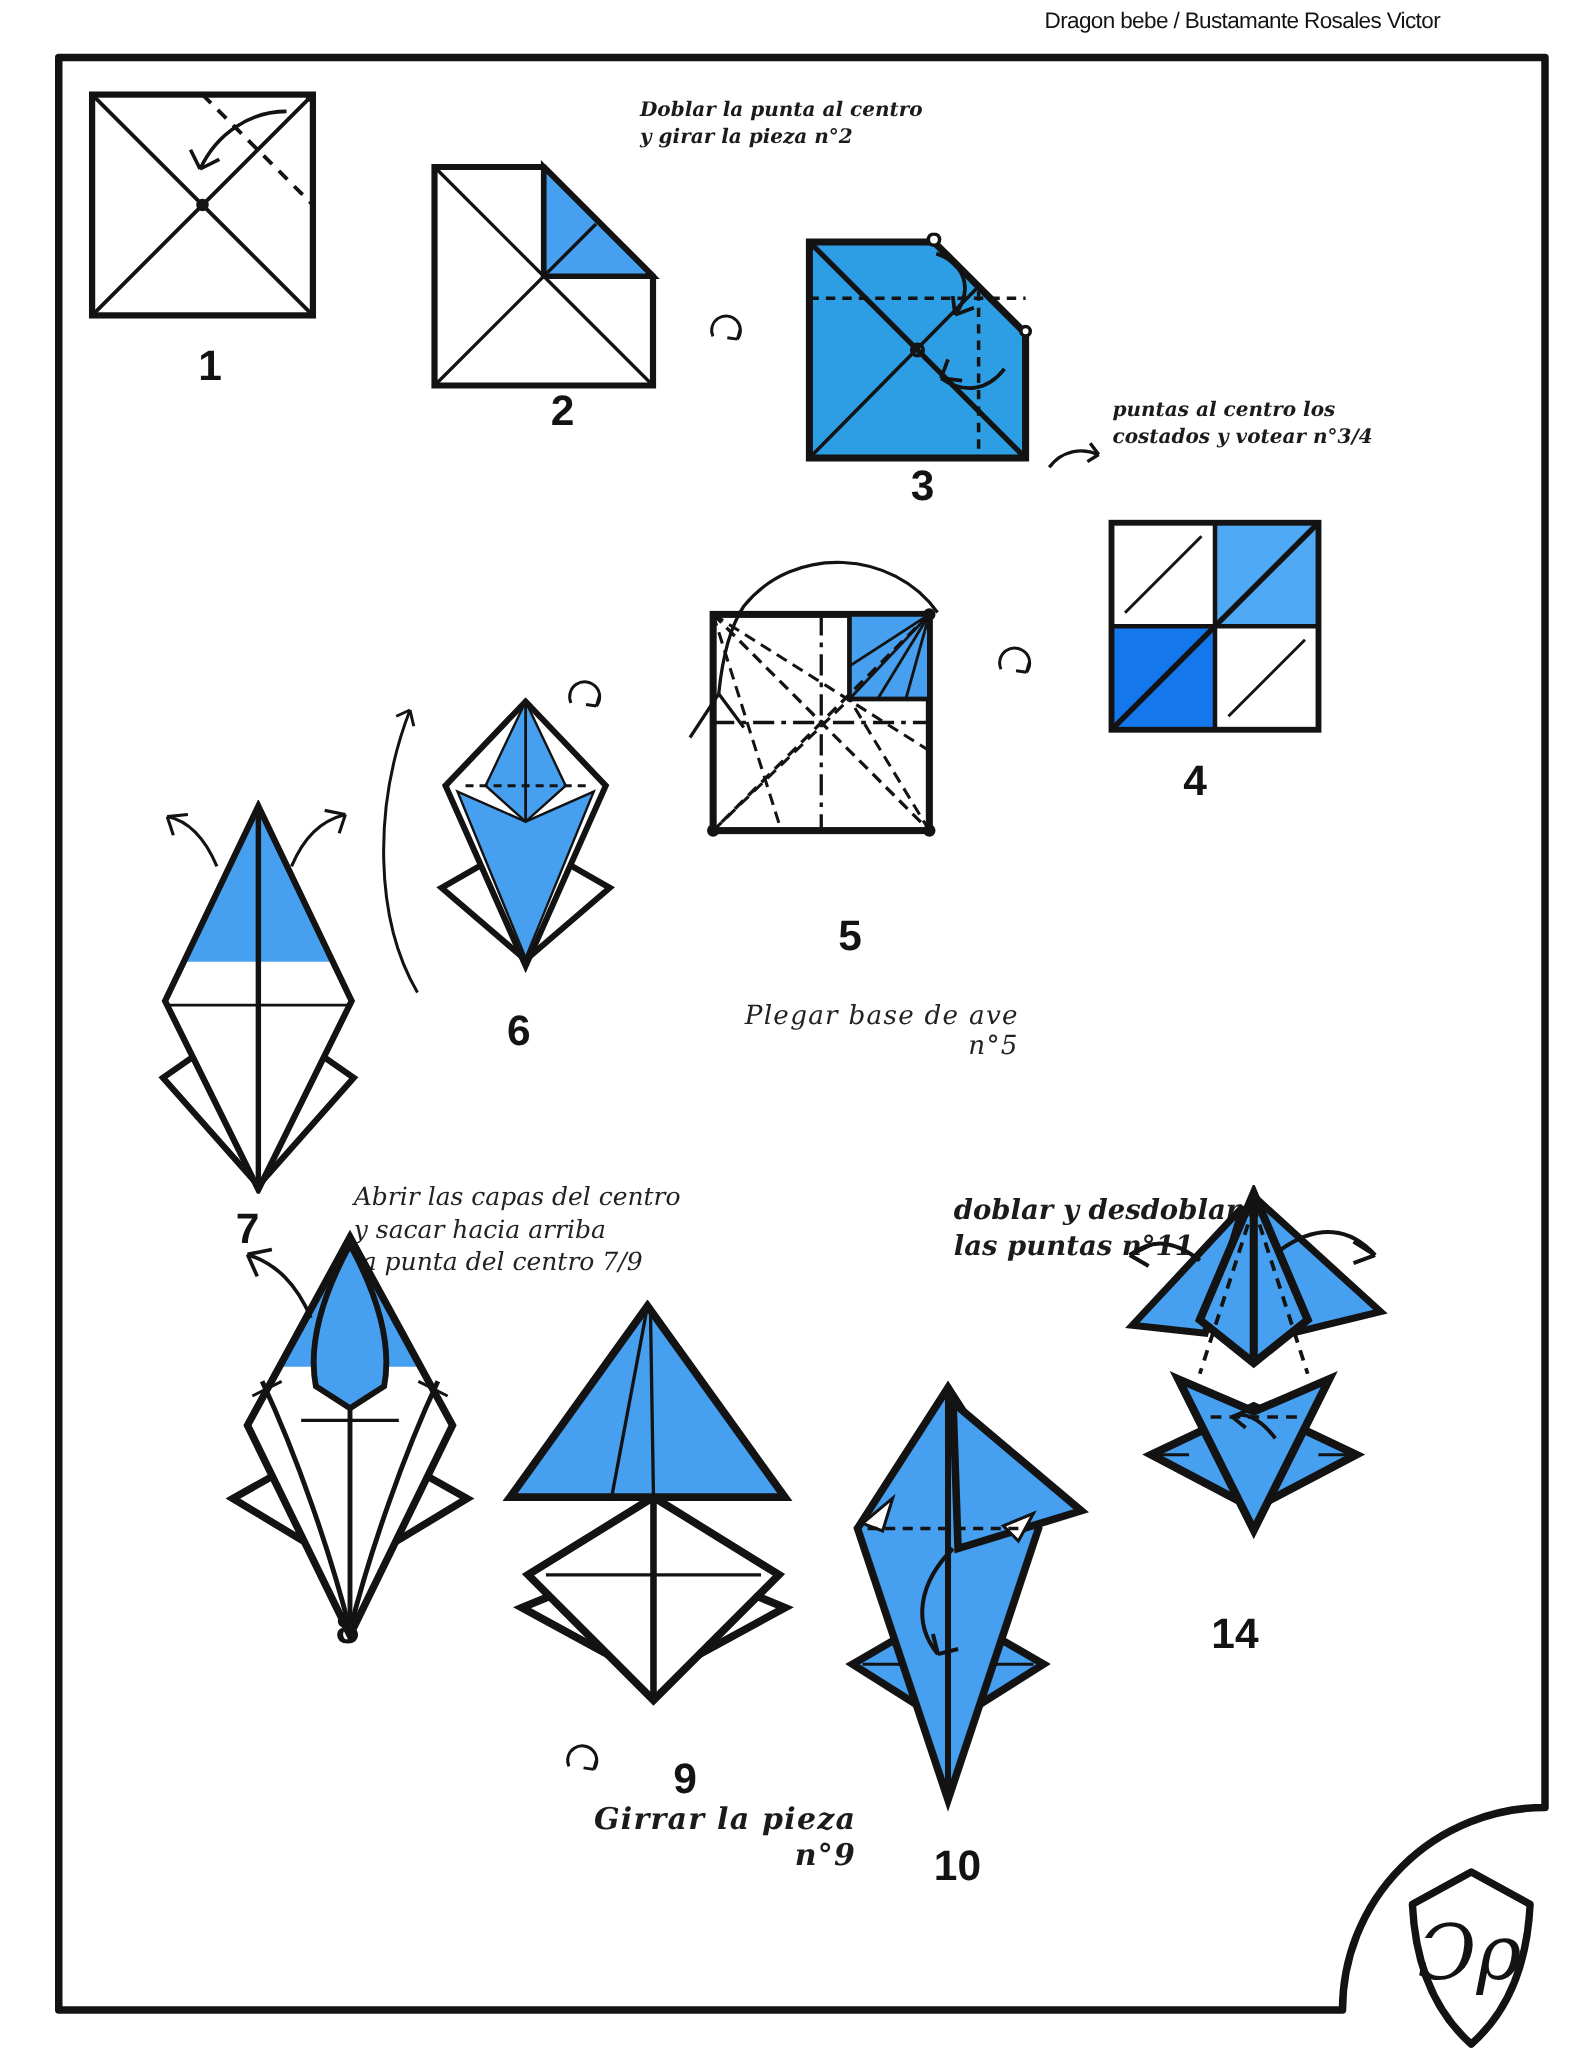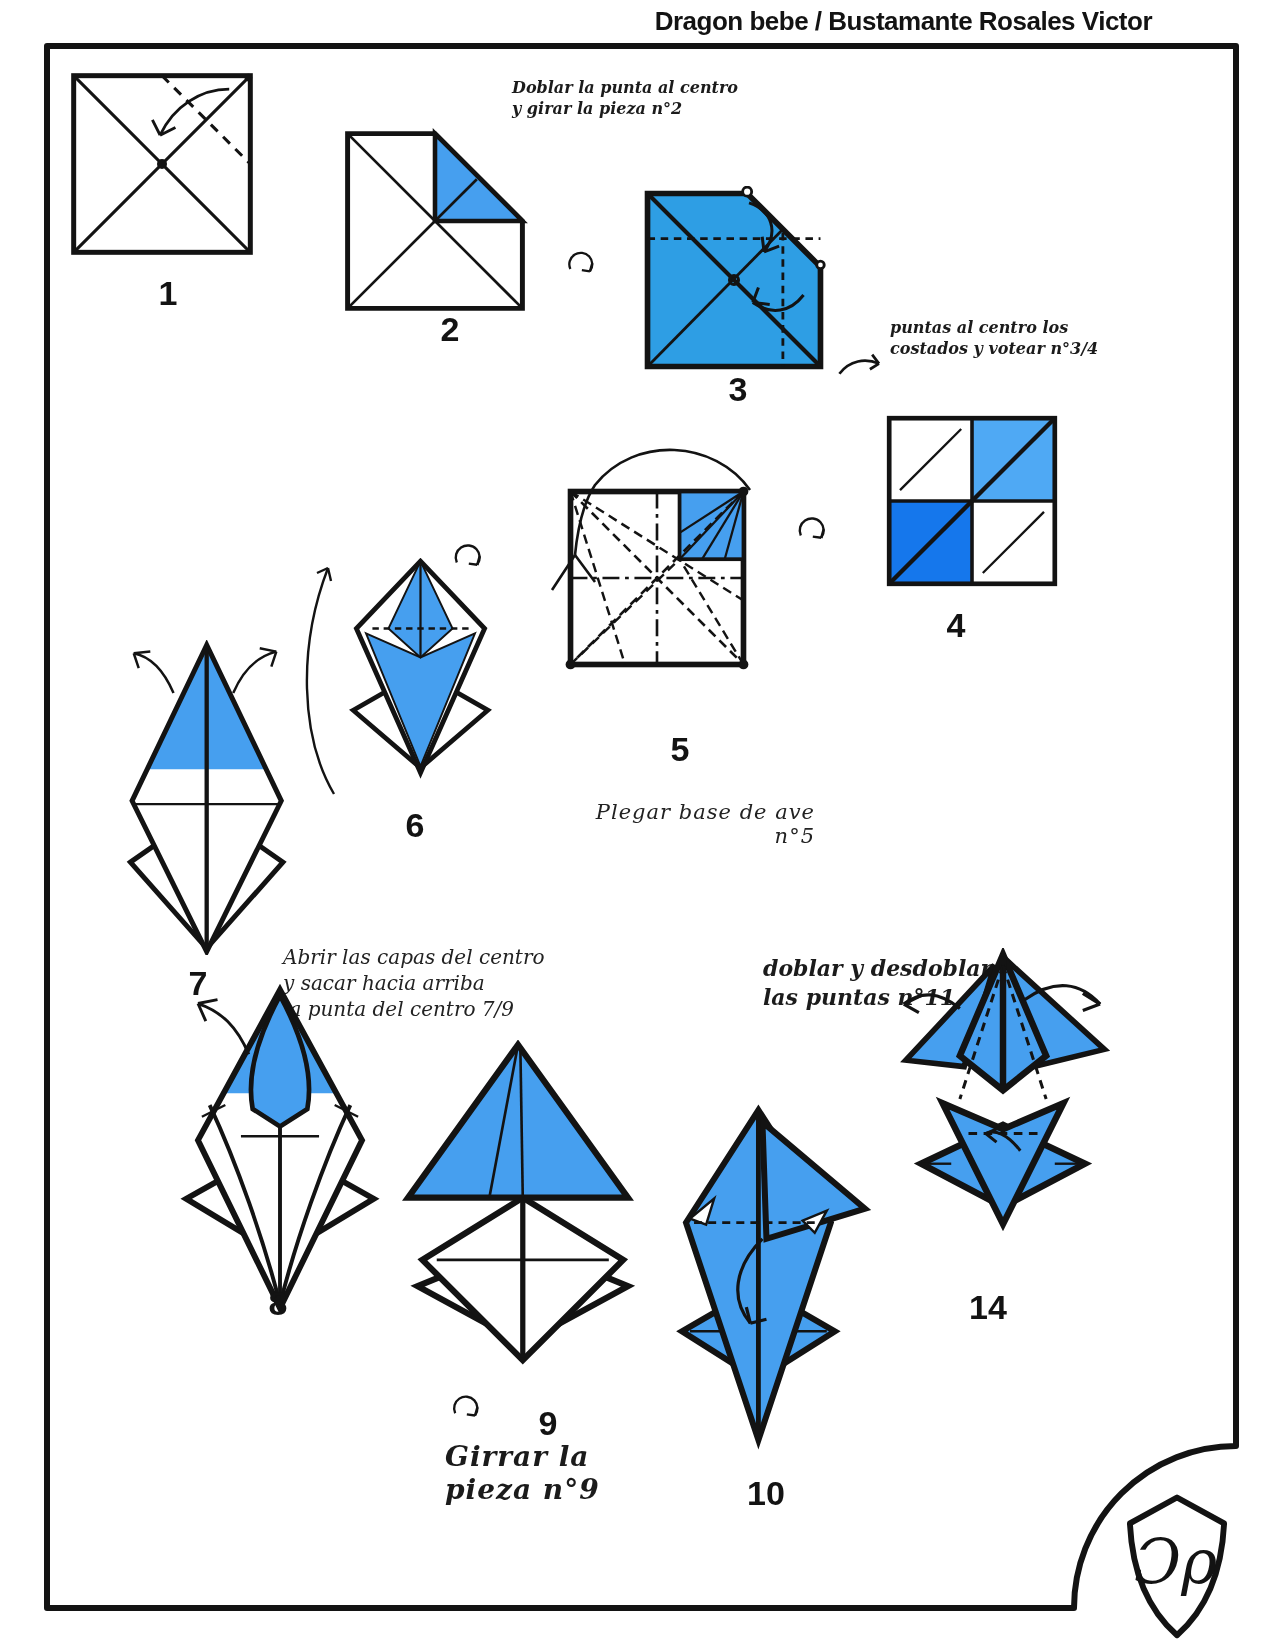--- a/index.html
+++ b/index.html
@@ -1,32 +1,32 @@
 <!DOCTYPE html>
 <html style="--blue: #469FEF; --blue_light: #4FA9F4; --blue_mid: #2E9EE4; --blue_dark: #1577EC; --line: #131313; --paper: #ffffff;"><head>
 <meta charset="utf-8">
 <style>
   html,body{margin:0;padding:0;background:#ffffff;}
   #page{position:relative;width:1275px;height:1650px;background:var(--paper,#fff);
         font-family:"Liberation Sans",sans-serif;overflow:hidden;}
   .abs{position:absolute;}
-  .hdr{font-family:"Liberation Sans",sans-serif;font-weight:bold;font-size:26px;
+  .hdr{font-family:"Liberation Sans",sans-serif;font-weight:normal;font-size:18px;
        color:var(--line,#131313);letter-spacing:-0.5px;text-align:right;}
   .stepnum{font-family:"Liberation Sans",sans-serif;font-weight:900;font-size:34px;
        color:var(--line,#131313);text-align:center;}
   .note-heavy{font-family:"DejaVu Serif",serif;font-style:italic;font-weight:700;
        font-size:16px;color:#1b1b1b;line-height:1.3;}
   .note-med{font-family:"DejaVu Serif",serif;font-style:italic;font-weight:700;
        font-size:22px;color:#1b1b1b;line-height:1.32;}
   .note-light{font-family:"DejaVu Serif",serif;font-style:italic;font-weight:400;
        font-size:20px;color:#222;line-height:1.3;}
   .note-cap{font-family:"DejaVu Serif",serif;font-style:italic;font-weight:400;
        font-size:21px;color:#222;letter-spacing:1px;text-align:right;}
   .note-cap9{font-family:"DejaVu Serif",serif;font-style:italic;font-weight:700;
-       font-size:28px;color:#1b1b1b;letter-spacing:1px;text-align:left;}
+       font-size:24px;color:#1b1b1b;letter-spacing:1px;text-align:right;}
   svg{display:block;}
   .ln{stroke:var(--line,#131313);fill:none;}
 </style>
 </head>
 <body>
 
 <div id="page">
 
   <div class="abs hdr" style="left:640px;top:6px;width:512px;">Dragon bebe / Bustamante Rosales Victor</div>
 

